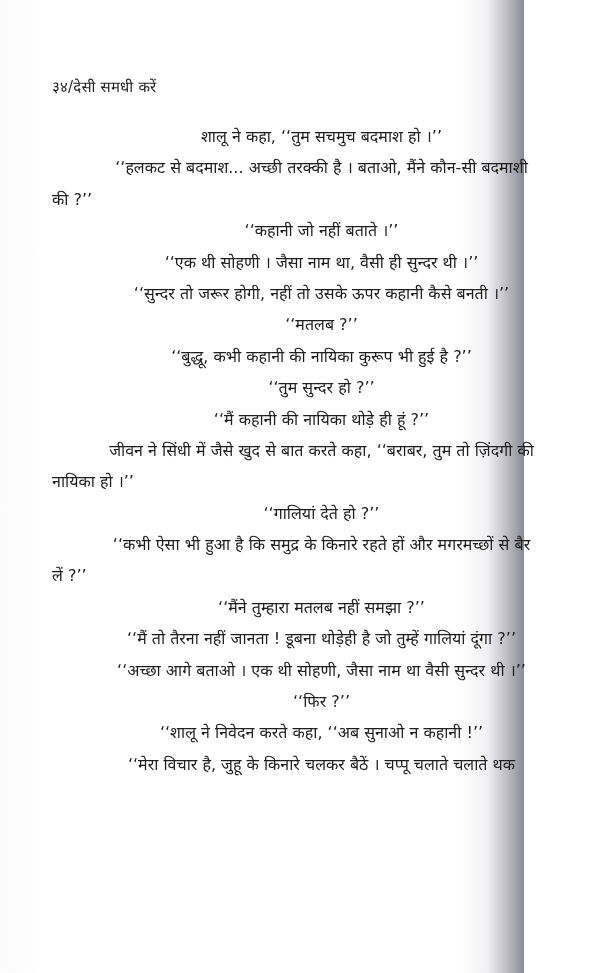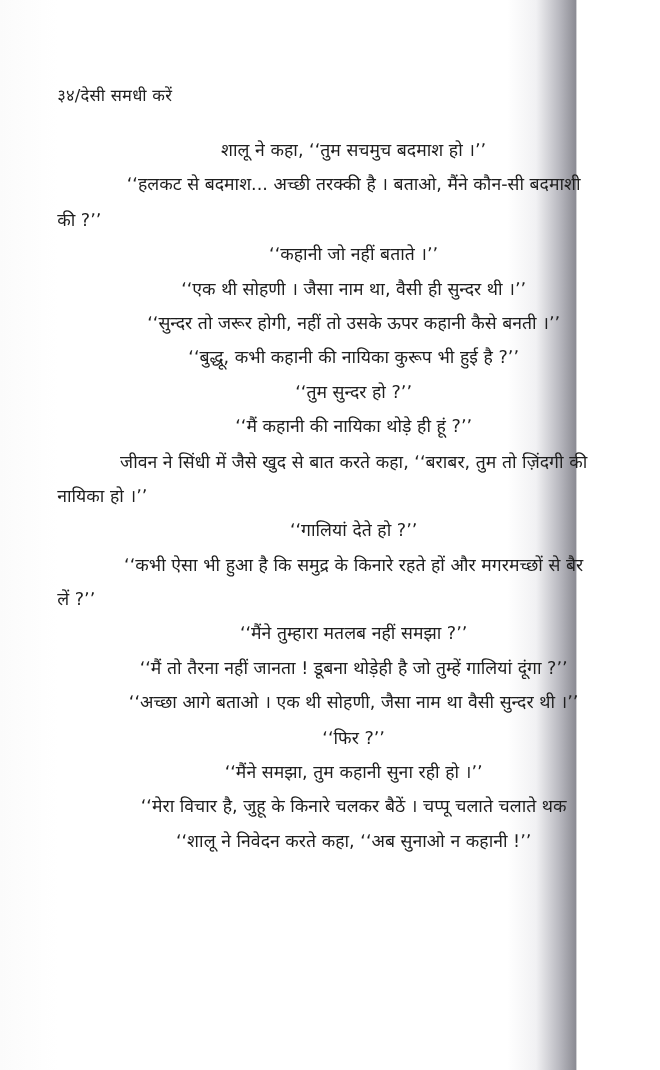--- a/index.html
+++ b/index.html
@@ -32,29 +32,29 @@
 <div class="page">
   <div class="running-head">३४/देसी समधी करें</div>
 
   <div class="body-text">
     <div class="line indent">शालू ने कहा, ‘‘तुम सचमुच बदमाश हो ।’’</div>
     <div class="line indent">‘‘हलकट से बदमाश... अच्छी तरक्की है । बताओ, मैंने कौन-सी बदमाशी</div>
     <div class="line flush">की ?’’</div>
     <div class="line indent">‘‘कहानी जो नहीं बताते ।’’</div>
     <div class="line indent">‘‘एक थी सोहणी । जैसा नाम था, वैसी ही सुन्दर थी ।’’</div>
     <div class="line indent">‘‘सुन्दर तो जरूर होगी, नहीं तो उसके ऊपर कहानी कैसे बनती ।’’</div>
+    <div class="line indent">‘‘मतलब ?’’</div>
     <div class="line indent">‘‘बुद्धू, कभी कहानी की नायिका कुरूप भी हुई है ?’’</div>
     <div class="line indent">‘‘तुम सुन्दर हो ?’’</div>
     <div class="line indent">‘‘मैं कहानी की नायिका थोड़े ही हूं ?’’</div>
     <div class="line indent">जीवन ने सिंधी में जैसे खुद से बात करते कहा, ‘‘बराबर, तुम तो ज़िंदगी की</div>
     <div class="line flush">नायिका हो ।’’</div>
     <div class="line indent">‘‘गालियां देते हो ?’’</div>
     <div class="line indent">‘‘कभी ऐसा भी हुआ है कि समुद्र के किनारे रहते हों और मगरमच्छों से बैर</div>
     <div class="line flush">लें ?’’</div>
     <div class="line indent">‘‘मैंने तुम्हारा मतलब नहीं समझा ?’’</div>
     <div class="line indent">‘‘मैं तो तैरना नहीं जानता ! डूबना थोड़ेही है जो तुम्हें गालियां दूंगा ?’’</div>
     <div class="line indent">‘‘अच्छा आगे बताओ । एक थी सोहणी, जैसा नाम था वैसी सुन्दर थी ।’’</div>
     <div class="line indent">‘‘फिर ?’’</div>
-    <div class="line indent">‘‘मैंने समझा, तुम कहानी सुना रही हो ।’’</div>
+    <div class="line indent">‘‘शालू ने निवेदन करते कहा, ‘‘अब सुनाओ न कहानी !’’</div>
     <div class="line indent">‘‘मेरा विचार है, जुहू के किनारे चलकर बैठें । चप्पू चलाते चलाते थक</div>
-    <div class="line indent">‘‘शालू ने निवेदन करते कहा, ‘‘अब सुनाओ न कहानी !’’</div>
   </div>
 </div>
 
 </body></html>

